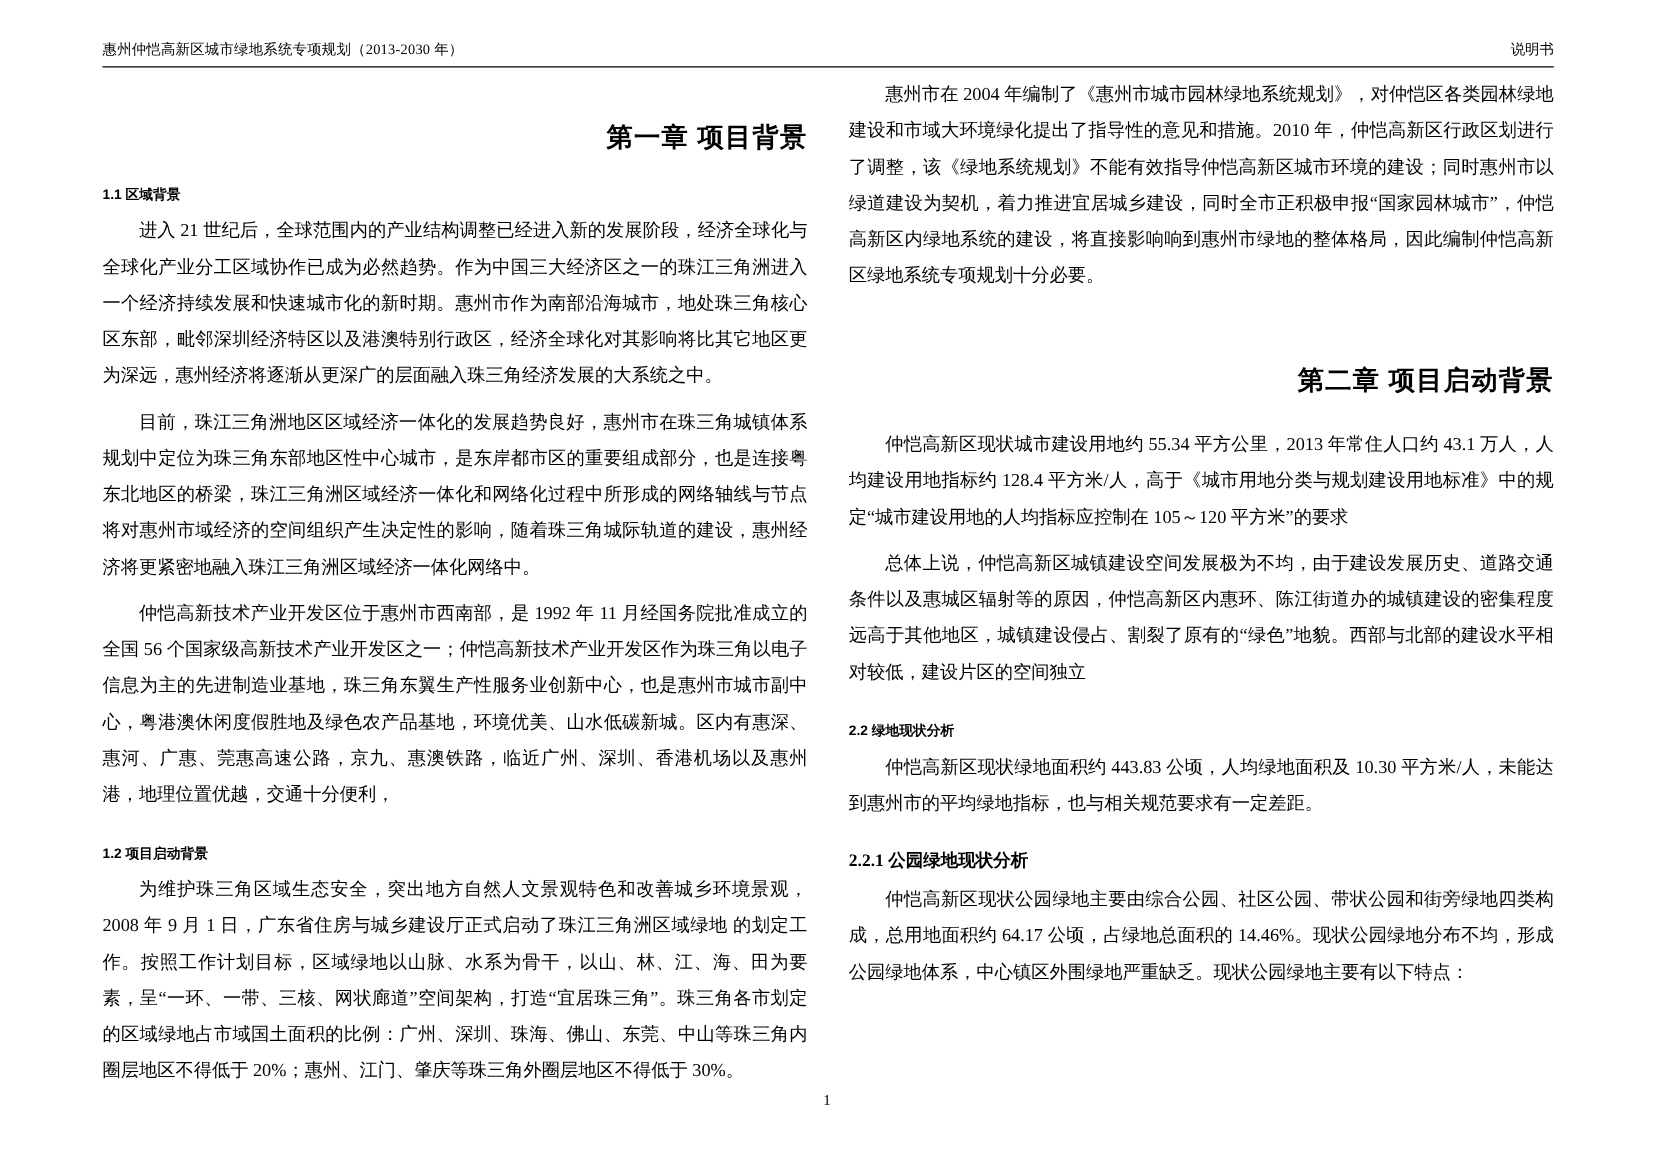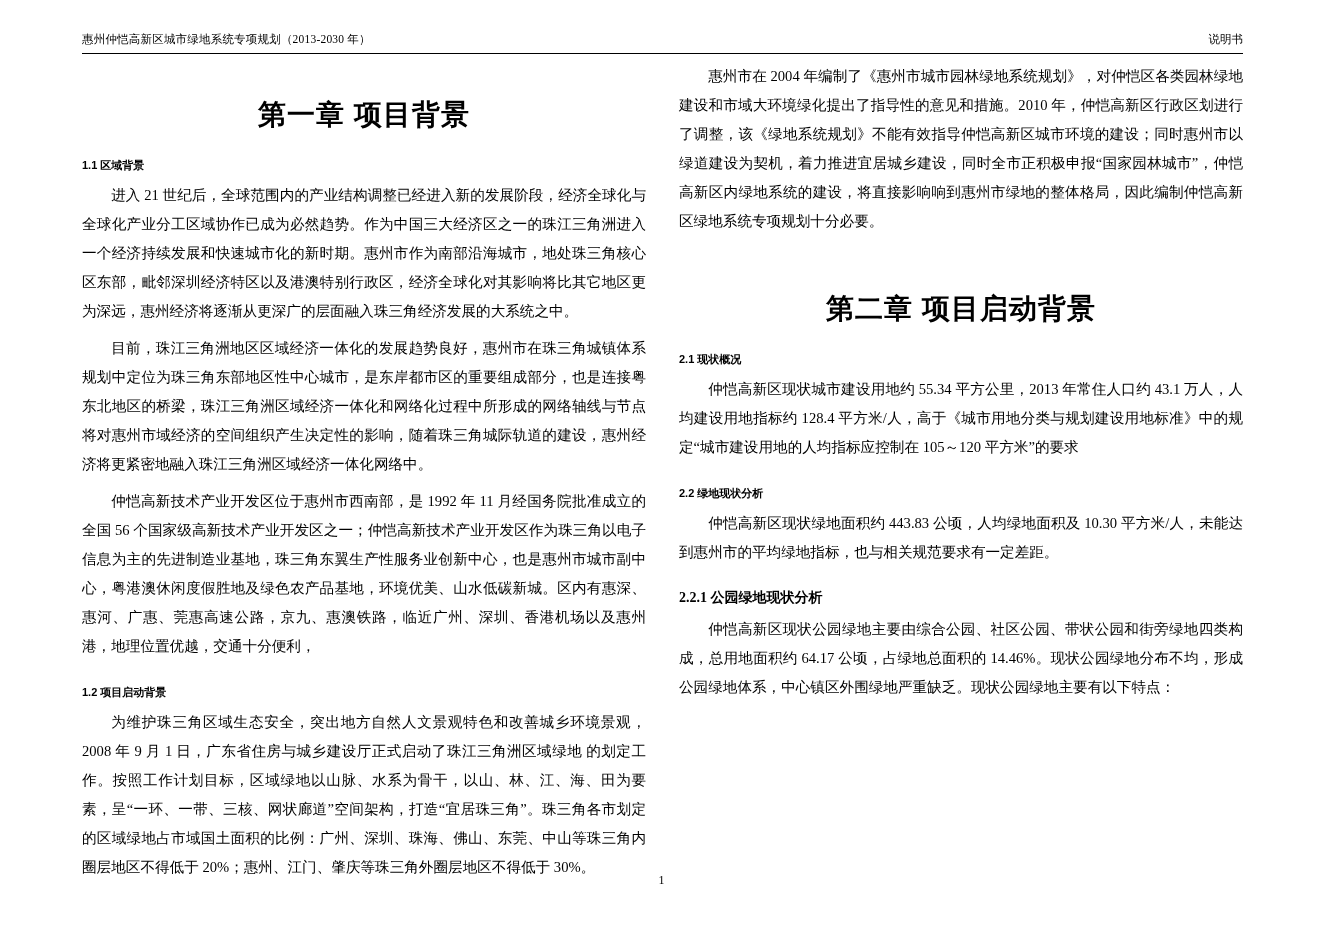--- a/index.html
+++ b/index.html
@@ -29,23 +29,23 @@
   }
   .doc-header .h-left { letter-spacing: 0.2px; }
   .doc-header .h-right { }
   .page-body {
     display: flex;
     gap: 33px;
     padding: 0 80px 0 82px;
   }
   .col { width: 565px; }
   .chapter-title {
-    font-size: 28px;
+    font-size: 21px;
     font-weight: bold;
-    text-align: center;
+    text-align: right;
     margin: 42px 0 22px 0;
     font-family: "Liberation Sans", "DejaVu Sans", sans-serif;
     letter-spacing: 1px;
   }
   .chapter-title.second { margin-top: 54px; margin-bottom: 24px; }
   .section-title {
     font-size: 11px;
     font-weight: bold;
     margin: 24px 0 8px 0;
     font-family: "Liberation Sans", "DejaVu Sans", sans-serif;
@@ -94,22 +94,22 @@
 
       <h2 class="section-title">1.2 项目启动背景</h2>
       <p class="body-text">为维护珠三角区域生态安全，突出地方自然人文景观特色和改善城乡环境景观，2008 年 9 月 1 日，广东省住房与城乡建设厅正式启动了珠江三角洲区域绿地 的划定工作。按照工作计划目标，区域绿地以山脉、水系为骨干，以山、林、江、海、田为要素，呈“一环、一带、三核、网状廊道”空间架构，打造“宜居珠三角”。珠三角各市划定的区域绿地占市域国土面积的比例：广州、深圳、珠海、佛山、东莞、中山等珠三角内圈层地区不得低于 20%；惠州、江门、肇庆等珠三角外圈层地区不得低于 30%。</p>
     </div>
 
     <div class="col col-right">
       <p class="body-text first-para">惠州市在 2004 年编制了《惠州市城市园林绿地系统规划》，对仲恺区各类园林绿地建设和市域大环境绿化提出了指导性的意见和措施。2010 年，仲恺高新区行政区划进行了调整，该《绿地系统规划》不能有效指导仲恺高新区城市环境的建设；同时惠州市以绿道建设为契机，着力推进宜居城乡建设，同时全市正积极申报“国家园林城市”，仲恺高新区内绿地系统的建设，将直接影响响到惠州市绿地的整体格局，因此编制仲恺高新区绿地系统专项规划十分必要。</p>
 
       <h1 class="chapter-title second">第二章 项目启动背景</h1>
 
-      <h2 class="section-title">2.1 现状概况</h2>
       <p class="body-text">仲恺高新区现状城市建设用地约 55.34 平方公里，2013 年常住人口约 43.1 万人，人均建设用地指标约 128.4 平方米/人，高于《城市用地分类与规划建设用地标准》中的规定“城市建设用地的人均指标应控制在 105～120 平方米”的要求</p>
+      <p class="body-text">总体上说，仲恺高新区城镇建设空间发展极为不均，由于建设发展历史、道路交通条件以及惠城区辐射等的原因，仲恺高新区内惠环、陈江街道办的城镇建设的密集程度远高于其他地区，城镇建设侵占、割裂了原有的“绿色”地貌。西部与北部的建设水平相对较低，建设片区的空间独立</p>
 
       <h2 class="section-title">2.2 绿地现状分析</h2>
       <p class="body-text">仲恺高新区现状绿地面积约 443.83 公顷，人均绿地面积及 10.30 平方米/人，未能达到惠州市的平均绿地指标，也与相关规范要求有一定差距。</p>
 
       <h3 class="sub-title">2.2.1 公园绿地现状分析</h3>
       <p class="body-text">仲恺高新区现状公园绿地主要由综合公园、社区公园、带状公园和街旁绿地四类构成，总用地面积约 64.17 公顷，占绿地总面积的 14.46%。现状公园绿地分布不均，形成公园绿地体系，中心镇区外围绿地严重缺乏。现状公园绿地主要有以下特点：</p>
     </div>
 
   </div>
 

